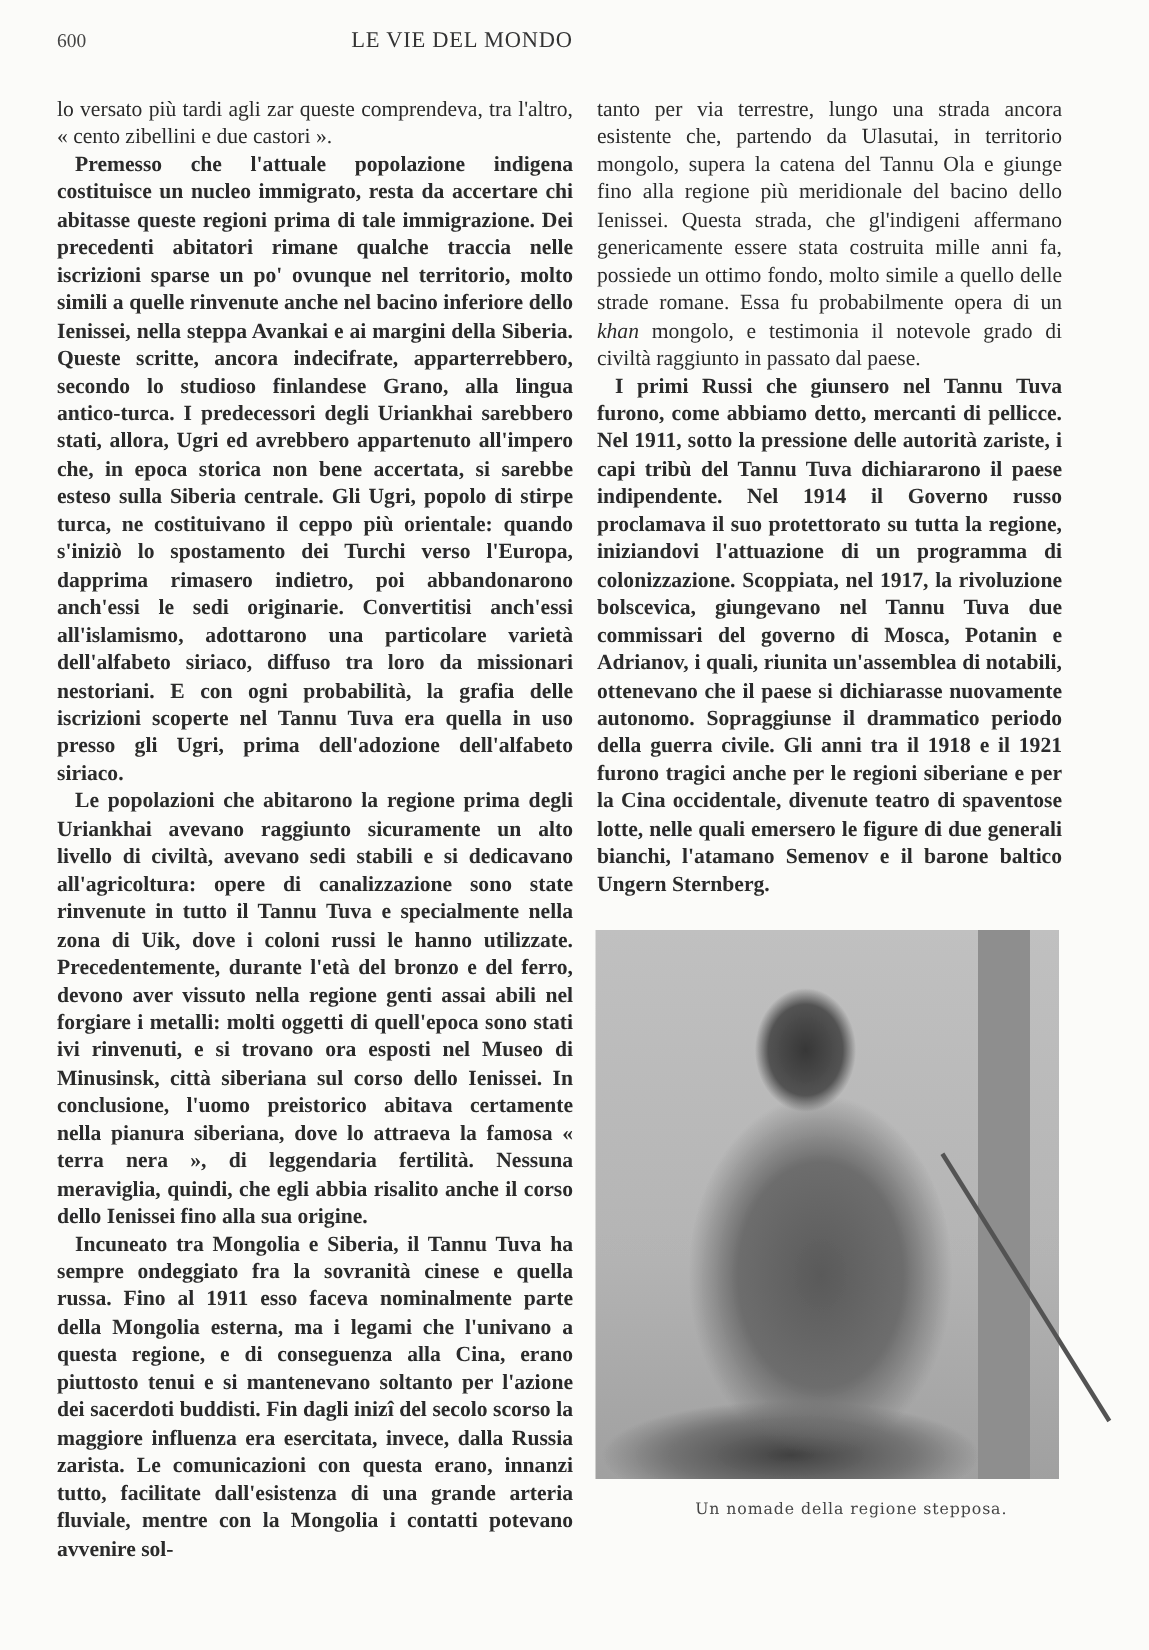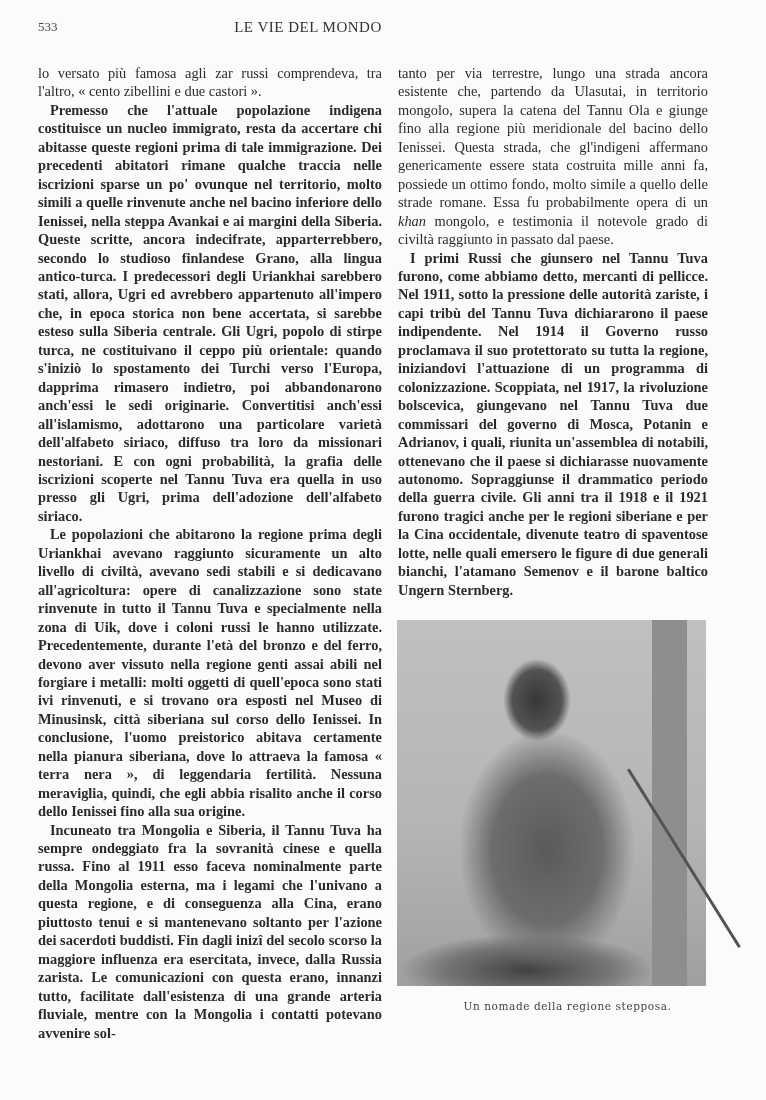--- a/index.html
+++ b/index.html
@@ -33,25 +33,25 @@
       transform: rotate(-32deg); transform-origin: top left;
     }
     .caption {
       position: absolute; left: 413px; width: 309px; top: 1000px; text-align: center;
       font-family: "DejaVu Serif", serif; font-size: 10.5px; letter-spacing: 0.6px; color: #444;
     }
   </style>
 </head>
 <body>
 
-<div class="page-num">533</div>
+<div class="page-num">600</div>
 <div class="running-head">LE VIE DEL MONDO</div>
 
 <div class="col left">
-  <p>lo versato più famosa agli zar russi comprendeva, tra l'altro, « cento zibellini e due castori ».</p>
+  <p>lo versato più tardi agli zar queste comprendeva, tra l'altro, « cento zibellini e due castori ».</p>
   <p class="indent">Premesso che l'attuale popolazione indigena costituisce un nucleo immigrato, resta da accertare chi abitasse queste regioni prima di tale immigrazione. Dei precedenti abitatori rimane qualche traccia nelle iscrizioni sparse un po' ovunque nel territorio, molto simili a quelle rinvenute anche nel bacino inferiore dello Ienissei, nella steppa Avankai e ai margini della Siberia. Queste scritte, ancora indecifrate, apparterrebbero, secondo lo studioso finlandese Grano, alla lingua antico-turca. I predecessori degli Uriankhai sarebbero stati, allora, Ugri ed avrebbero appartenuto all'impero che, in epoca storica non bene accertata, si sarebbe esteso sulla Siberia centrale. Gli Ugri, popolo di stirpe turca, ne costituivano il ceppo più orientale: quando s'iniziò lo spostamento dei Turchi verso l'Europa, dapprima rimasero indietro, poi abbandonarono anch'essi le sedi originarie. Convertitisi anch'essi all'islamismo, adottarono una particolare varietà dell'alfabeto siriaco, diffuso tra loro da missionari nestoriani. E con ogni probabilità, la grafia delle iscrizioni scoperte nel Tannu Tuva era quella in uso presso gli Ugri, prima dell'adozione dell'alfabeto siriaco.</p>
   <p class="indent">Le popolazioni che abitarono la regione prima degli Uriankhai avevano raggiunto sicuramente un alto livello di civiltà, avevano sedi stabili e si dedicavano all'agricoltura: opere di canalizzazione sono state rinvenute in tutto il Tannu Tuva e specialmente nella zona di Uik, dove i coloni russi le hanno utilizzate. Precedentemente, durante l'età del bronzo e del ferro, devono aver vissuto nella regione genti assai abili nel forgiare i metalli: molti oggetti di quell'epoca sono stati ivi rinvenuti, e si trovano ora esposti nel Museo di Minusinsk, città siberiana sul corso dello Ienissei. In conclusione, l'uomo preistorico abitava certamente nella pianura siberiana, dove lo attraeva la famosa « terra nera », di leggendaria fertilità. Nessuna meraviglia, quindi, che egli abbia risalito anche il corso dello Ienissei fino alla sua origine.</p>
   <p class="indent">Incuneato tra Mongolia e Siberia, il Tannu Tuva ha sempre ondeggiato fra la sovranità cinese e quella russa. Fino al 1911 esso faceva nominalmente parte della Mongolia esterna, ma i legami che l'univano a questa regione, e di conseguenza alla Cina, erano piuttosto tenui e si mantenevano soltanto per l'azione dei sacerdoti buddisti. Fin dagli inizî del secolo scorso la maggiore influenza era esercitata, invece, dalla Russia zarista. Le comunicazioni con questa erano, innanzi tutto, facilitate dall'esistenza di una grande arteria fluviale, mentre con la Mongolia i contatti potevano avvenire sol-</p>
 </div>
 
 <div class="col right">
   <p><span>tanto per via terrestre, lungo una strada ancora esistente che, partendo da Ulasutai, in territorio mongolo, supera la catena del Tannu Ola e giunge fino alla regione più meridionale del bacino dello Ienissei. Questa strada, che gl'indigeni affermano genericamente essere stata costruita mille anni fa, possiede un ottimo fondo, molto simile a quello delle strade romane. Essa fu probabilmente opera di un </span><span class="ital">khan</span><span> mongolo, e testimonia il notevole grado di civiltà raggiunto in passato dal paese.</span></p>
   <p class="indent">I primi Russi che giunsero nel Tannu Tuva furono, come abbiamo detto, mercanti di pellicce. Nel 1911, sotto la pressione delle autorità zariste, i capi tribù del Tannu Tuva dichiararono il paese indipendente. Nel 1914 il Governo russo proclamava il suo protettorato su tutta la regione, iniziandovi l'attuazione di un programma di colonizzazione. Scoppiata, nel 1917, la rivoluzione bolscevica, giungevano nel Tannu Tuva due commissari del governo di Mosca, Potanin e Adrianov, i quali, riunita un'assemblea di notabili, ottenevano che il paese si dichiarasse nuovamente autonomo. Sopraggiunse il drammatico periodo della guerra civile. Gli anni tra il 1918 e il 1921 furono tragici anche per le regioni siberiane e per la Cina occidentale, divenute teatro di spaventose lotte, nelle quali emersero le figure di due generali bianchi, l'atamano Semenov e il barone baltico Ungern Sternberg.</p>
 </div>
 

